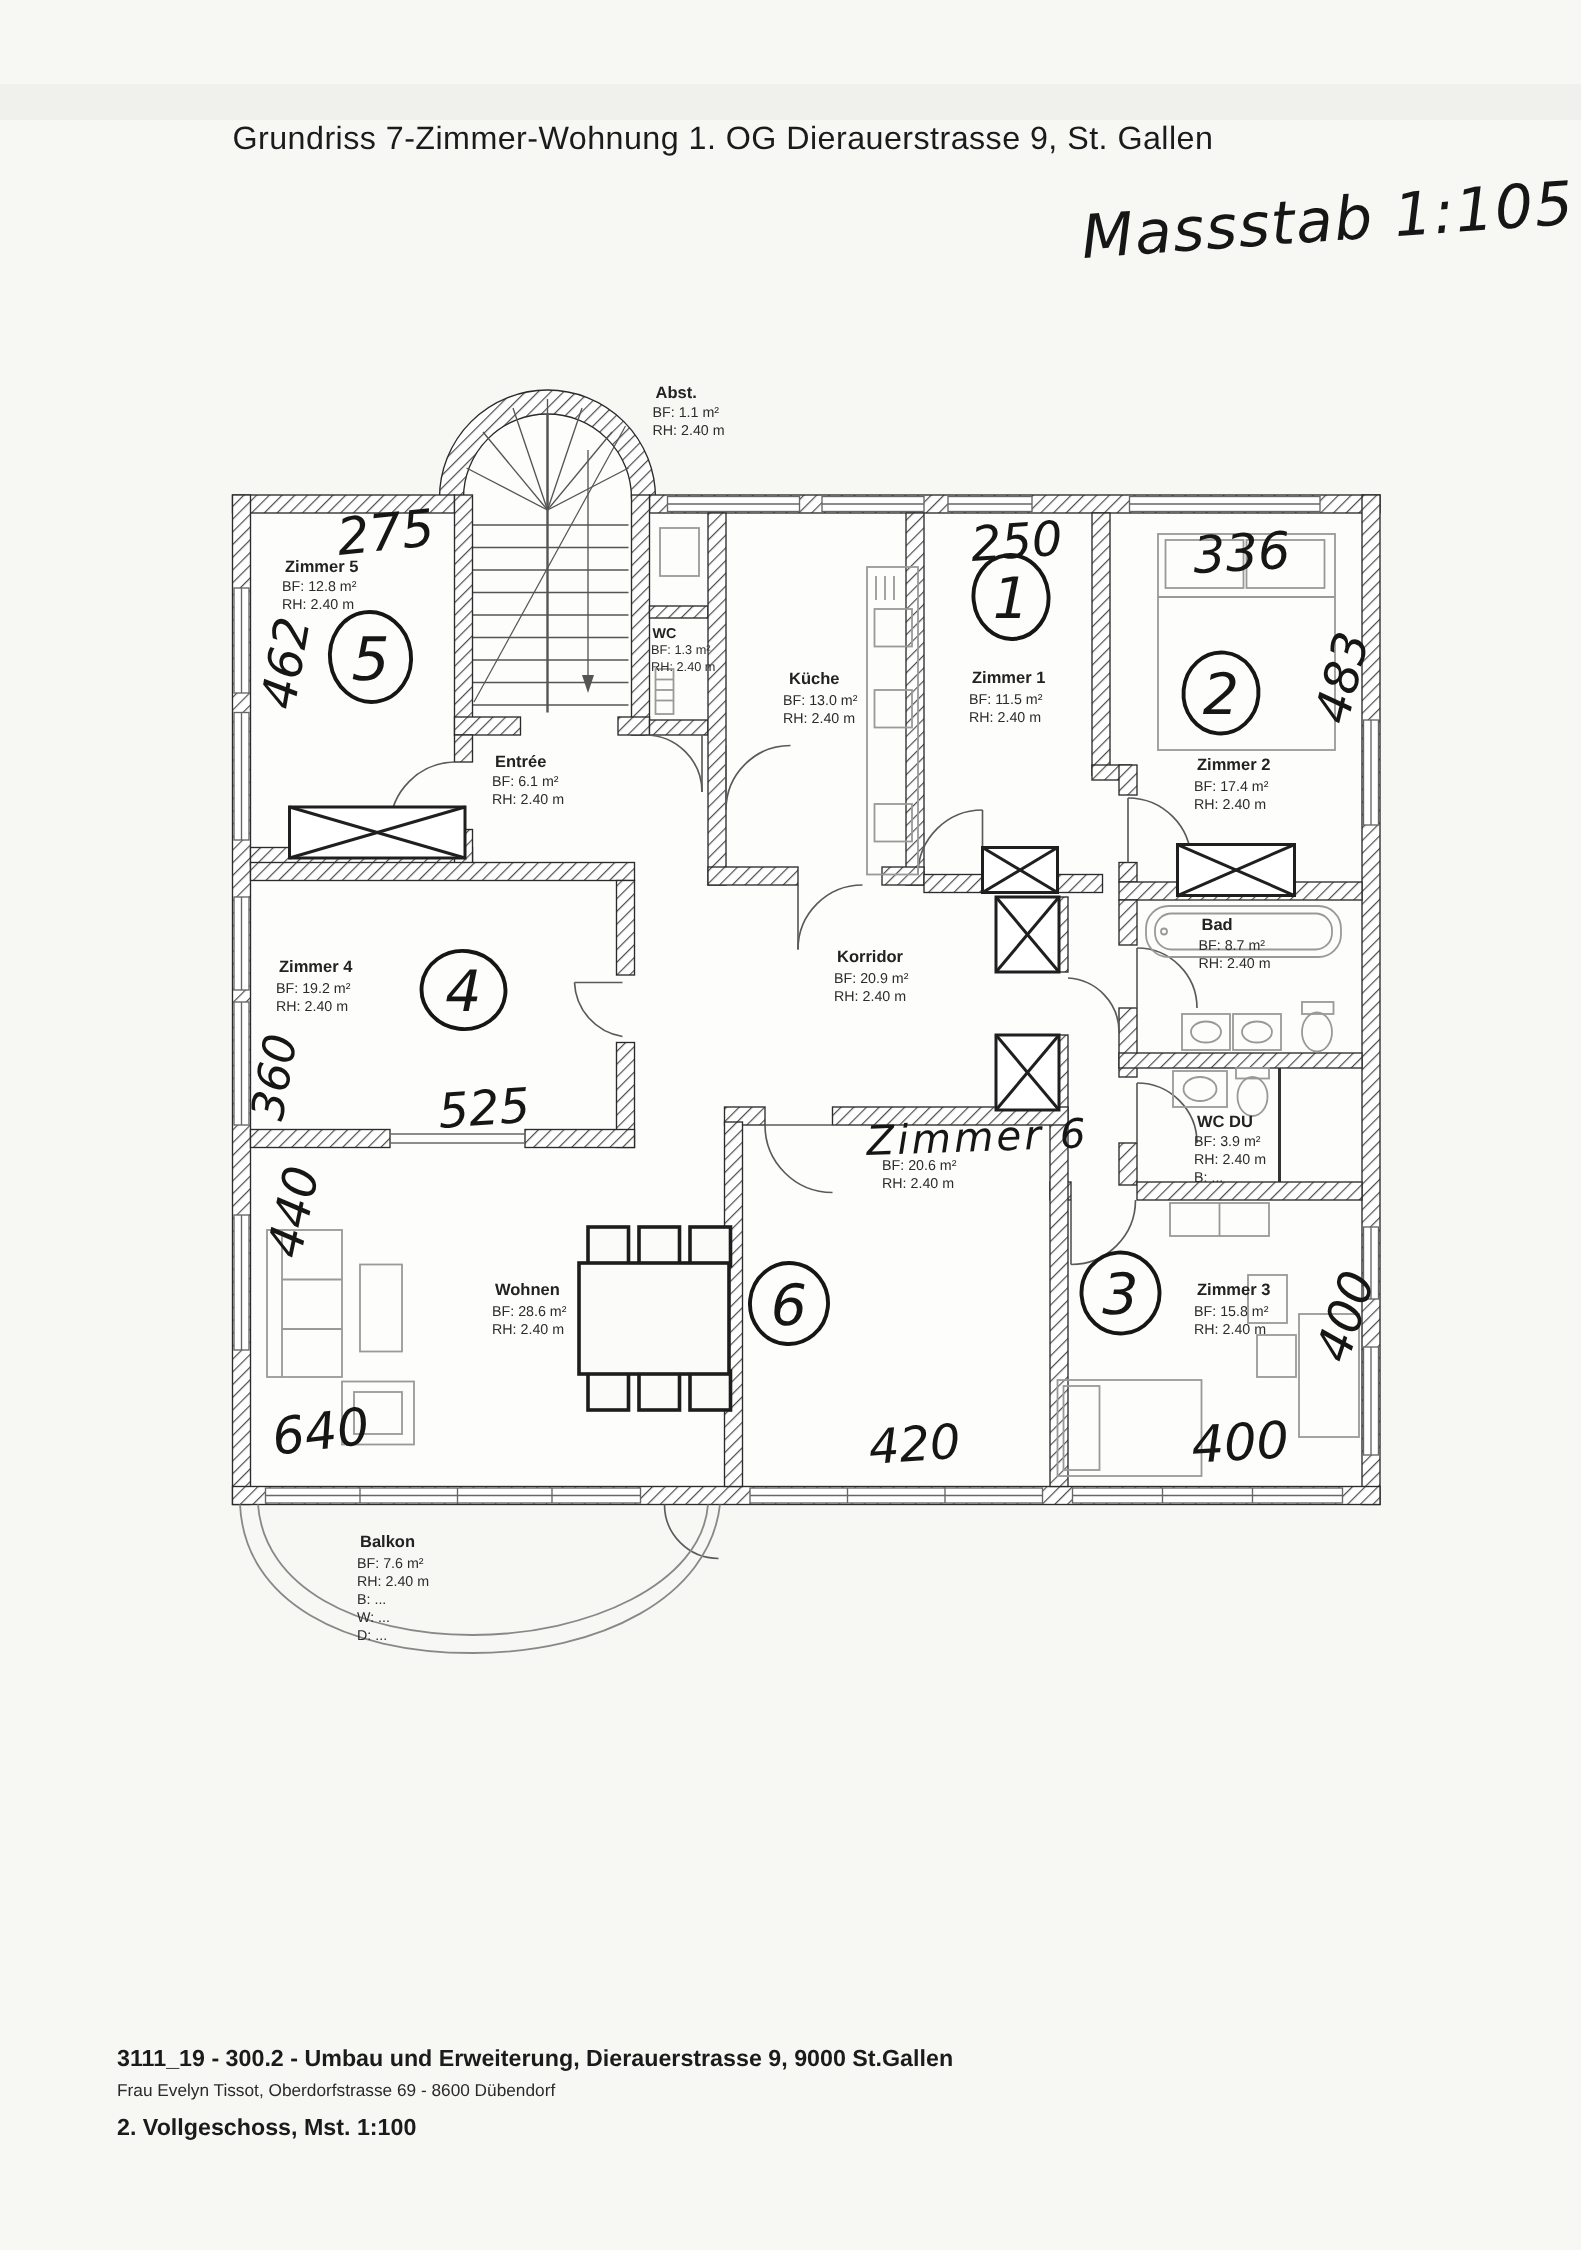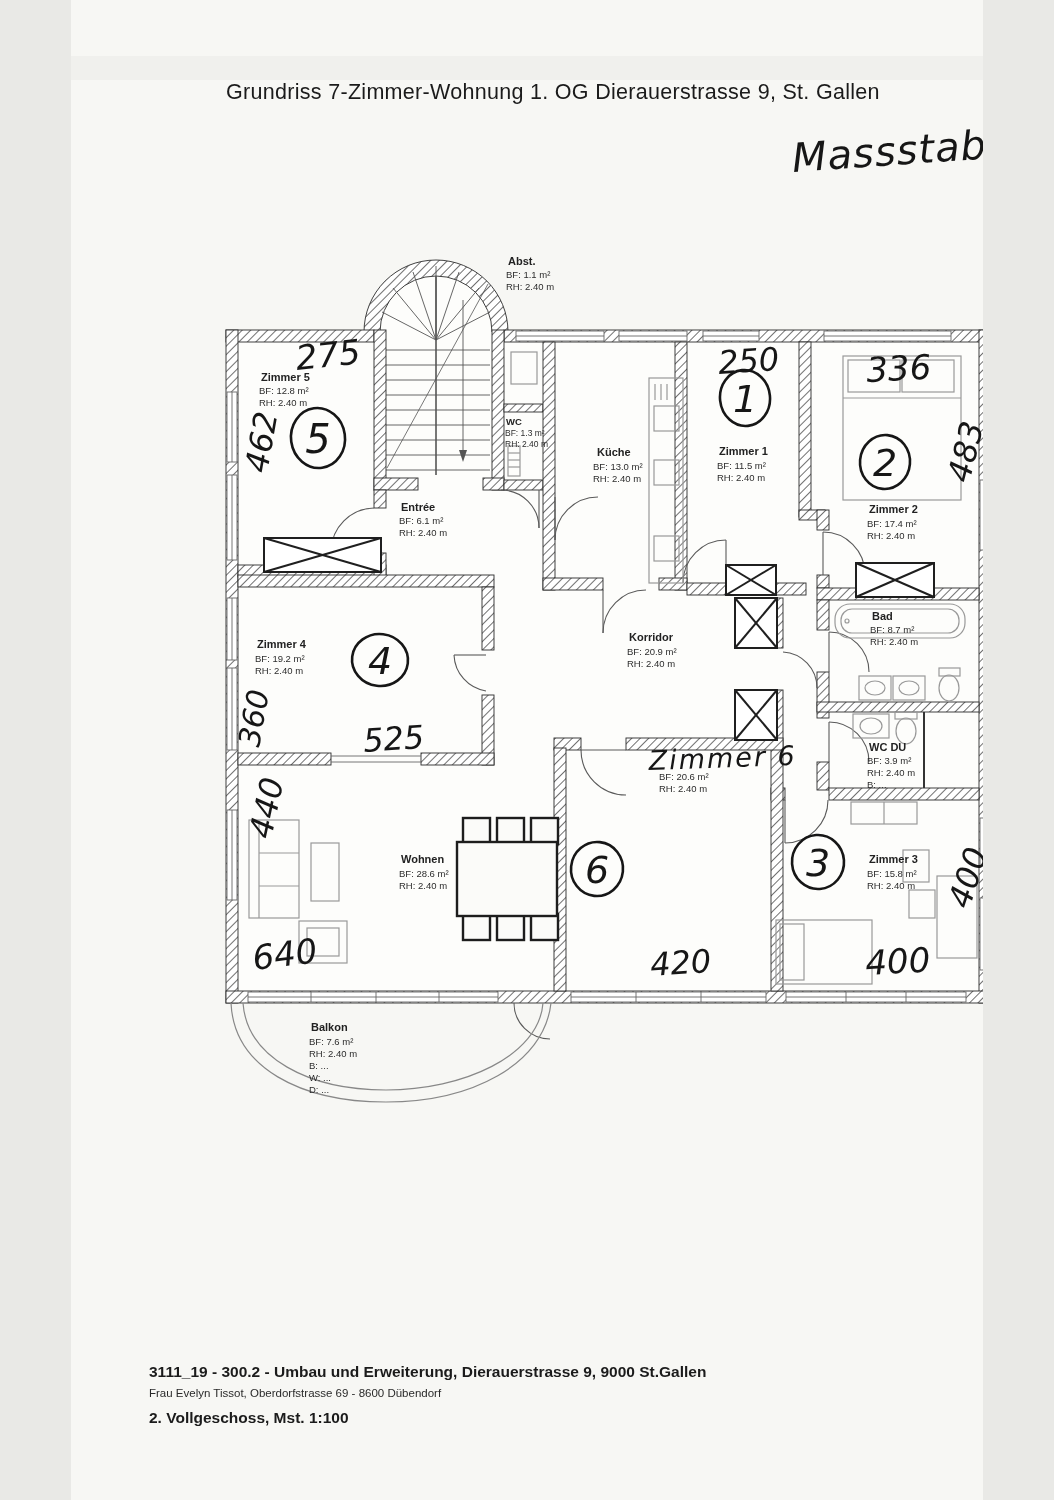--- a/index.html
+++ b/index.html
@@ -1,17 +1,17 @@
 <!DOCTYPE html>
 <html><head>
 <meta charset="utf-8">
 <style>
   html,body{margin:0;padding:0;background:#e9e9e6;}
   .page{
-    position:relative;width:912px;height:1500px;margin:0 auto;
+    position:relative;width:1054px;height:1500px;margin:0 auto;
     background:#f7f7f4;overflow:hidden;
     font-family:"Liberation Sans", sans-serif;
   }
   svg{display:block;}
   text{user-select:none;}
   .title{font-family:"Liberation Sans",sans-serif;font-size:21.5px;fill:#1b1b1b;letter-spacing:.3px;}
   .hand{font-family:"DejaVu Sans",sans-serif;font-style:italic;fill:#161616;}
   .pn{font-family:"Liberation Sans",sans-serif;font-size:11px;font-weight:bold;fill:#222;}
   .pl{font-family:"Liberation Sans",sans-serif;font-size:9.5px;fill:#2c2c2c;}
   .pls{font-family:"Liberation Sans",sans-serif;font-size:8.5px;fill:#2c2c2c;}

